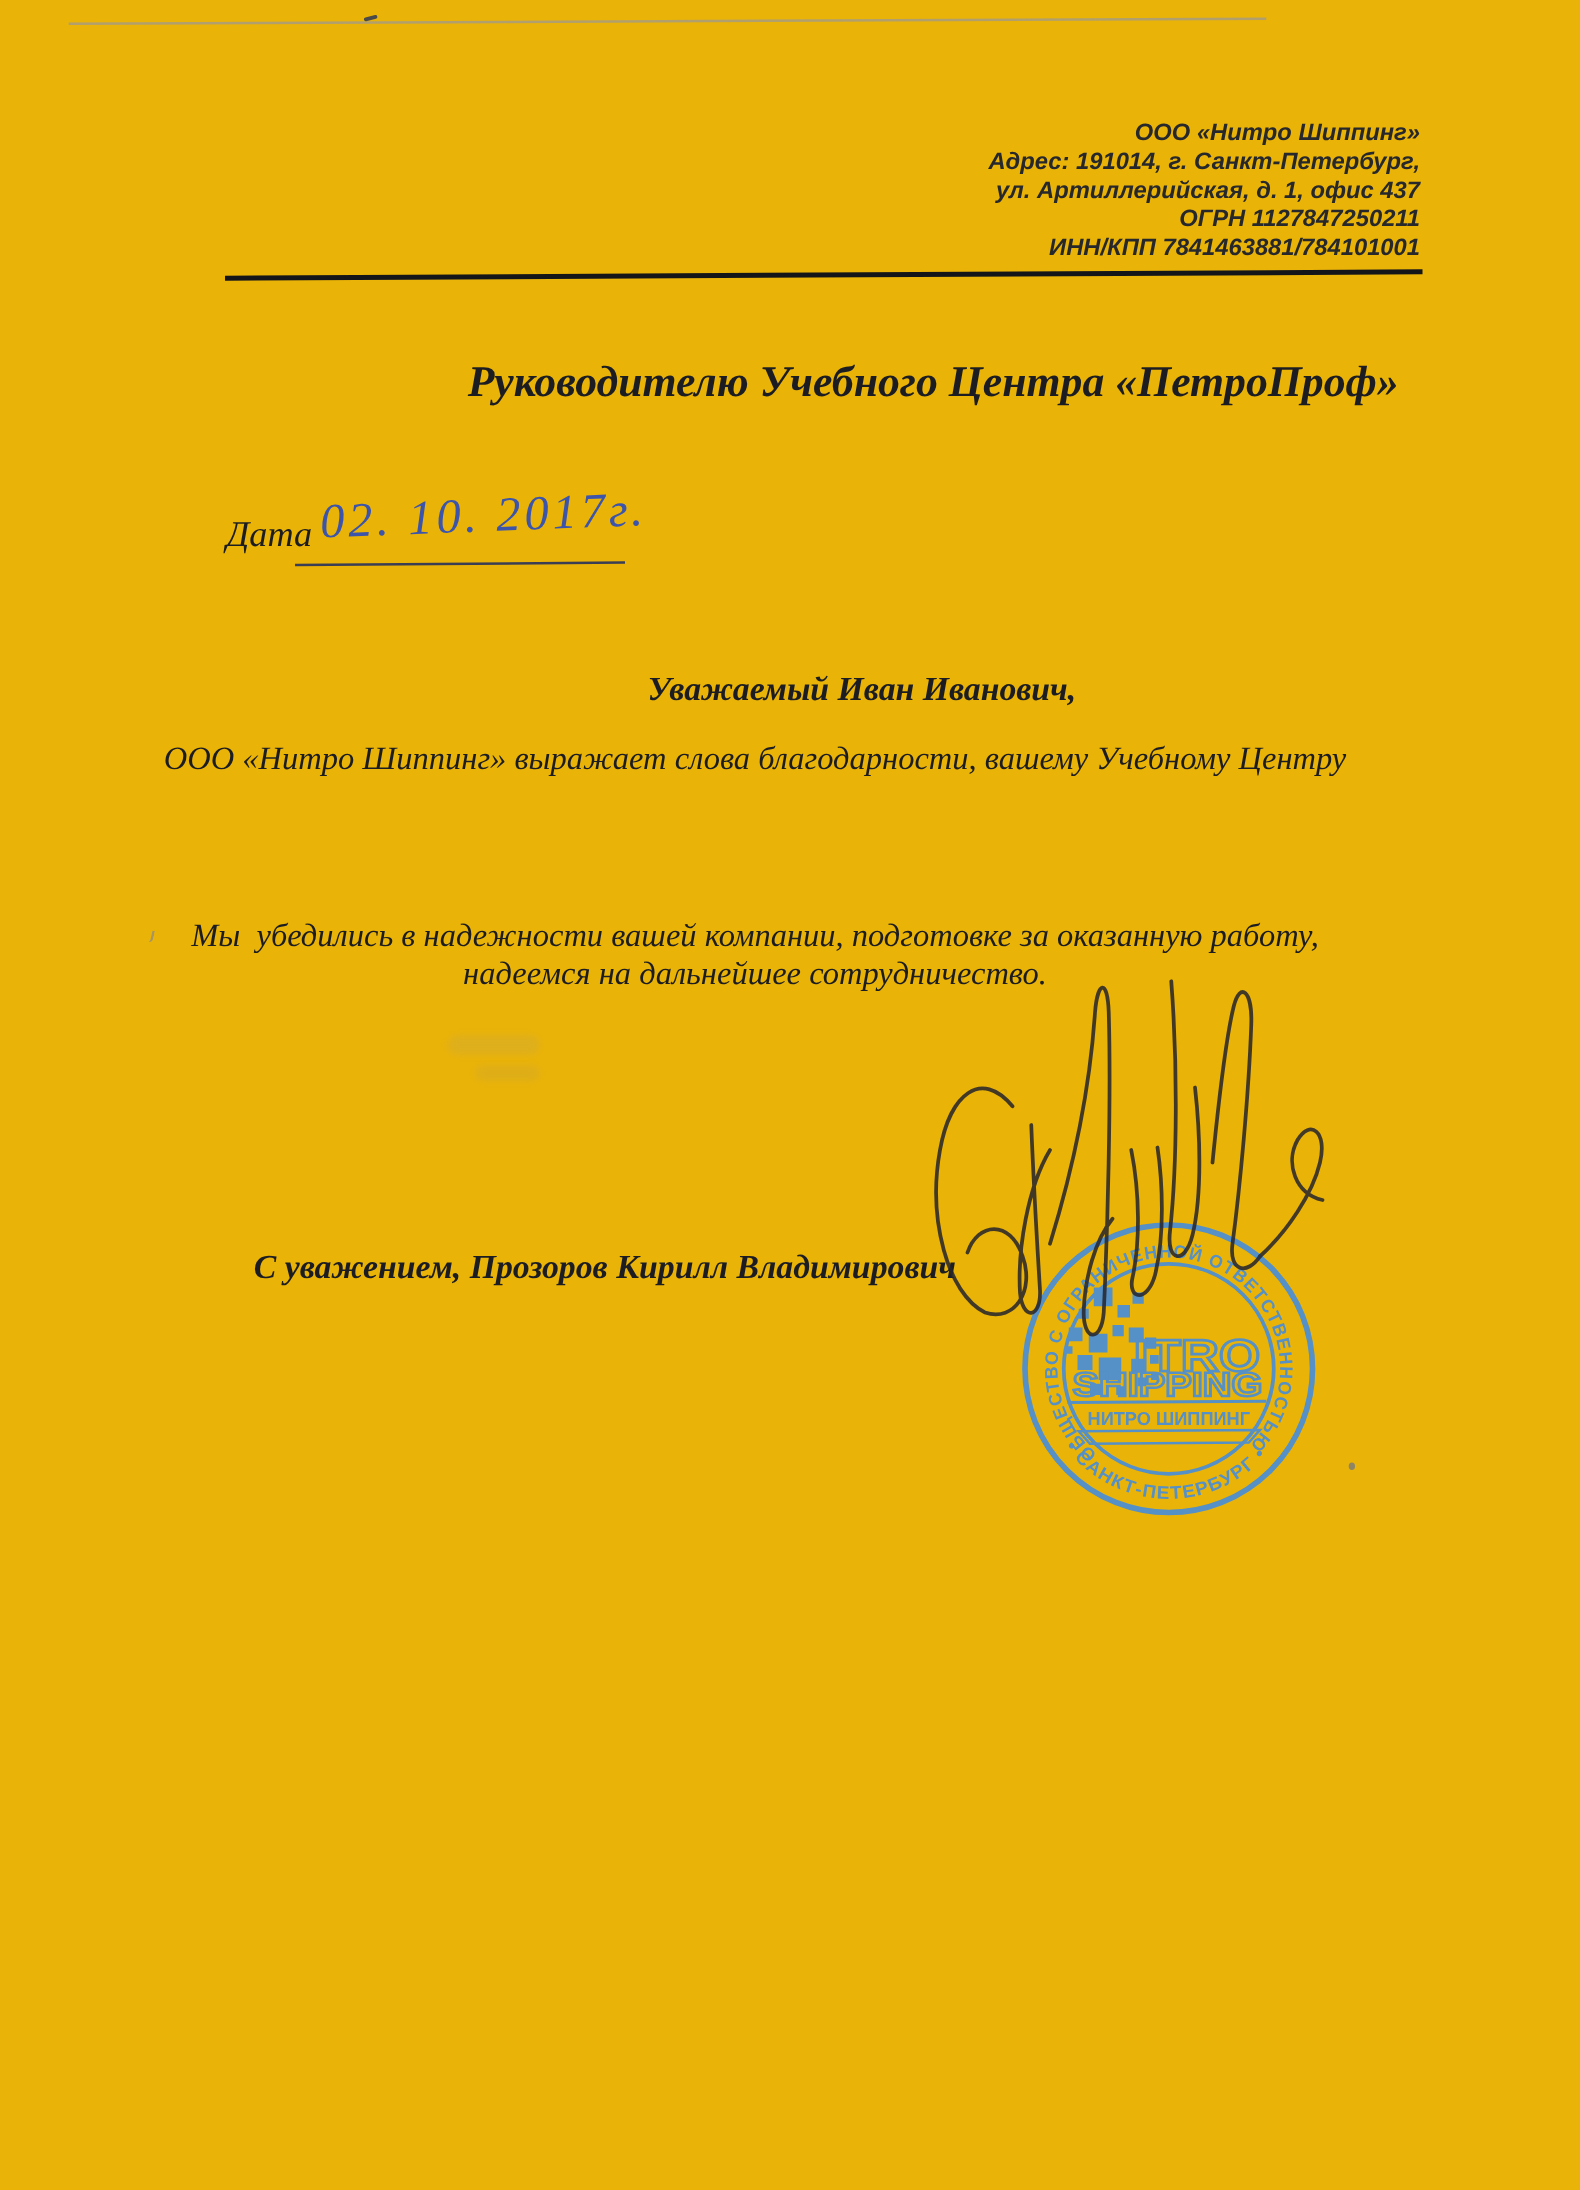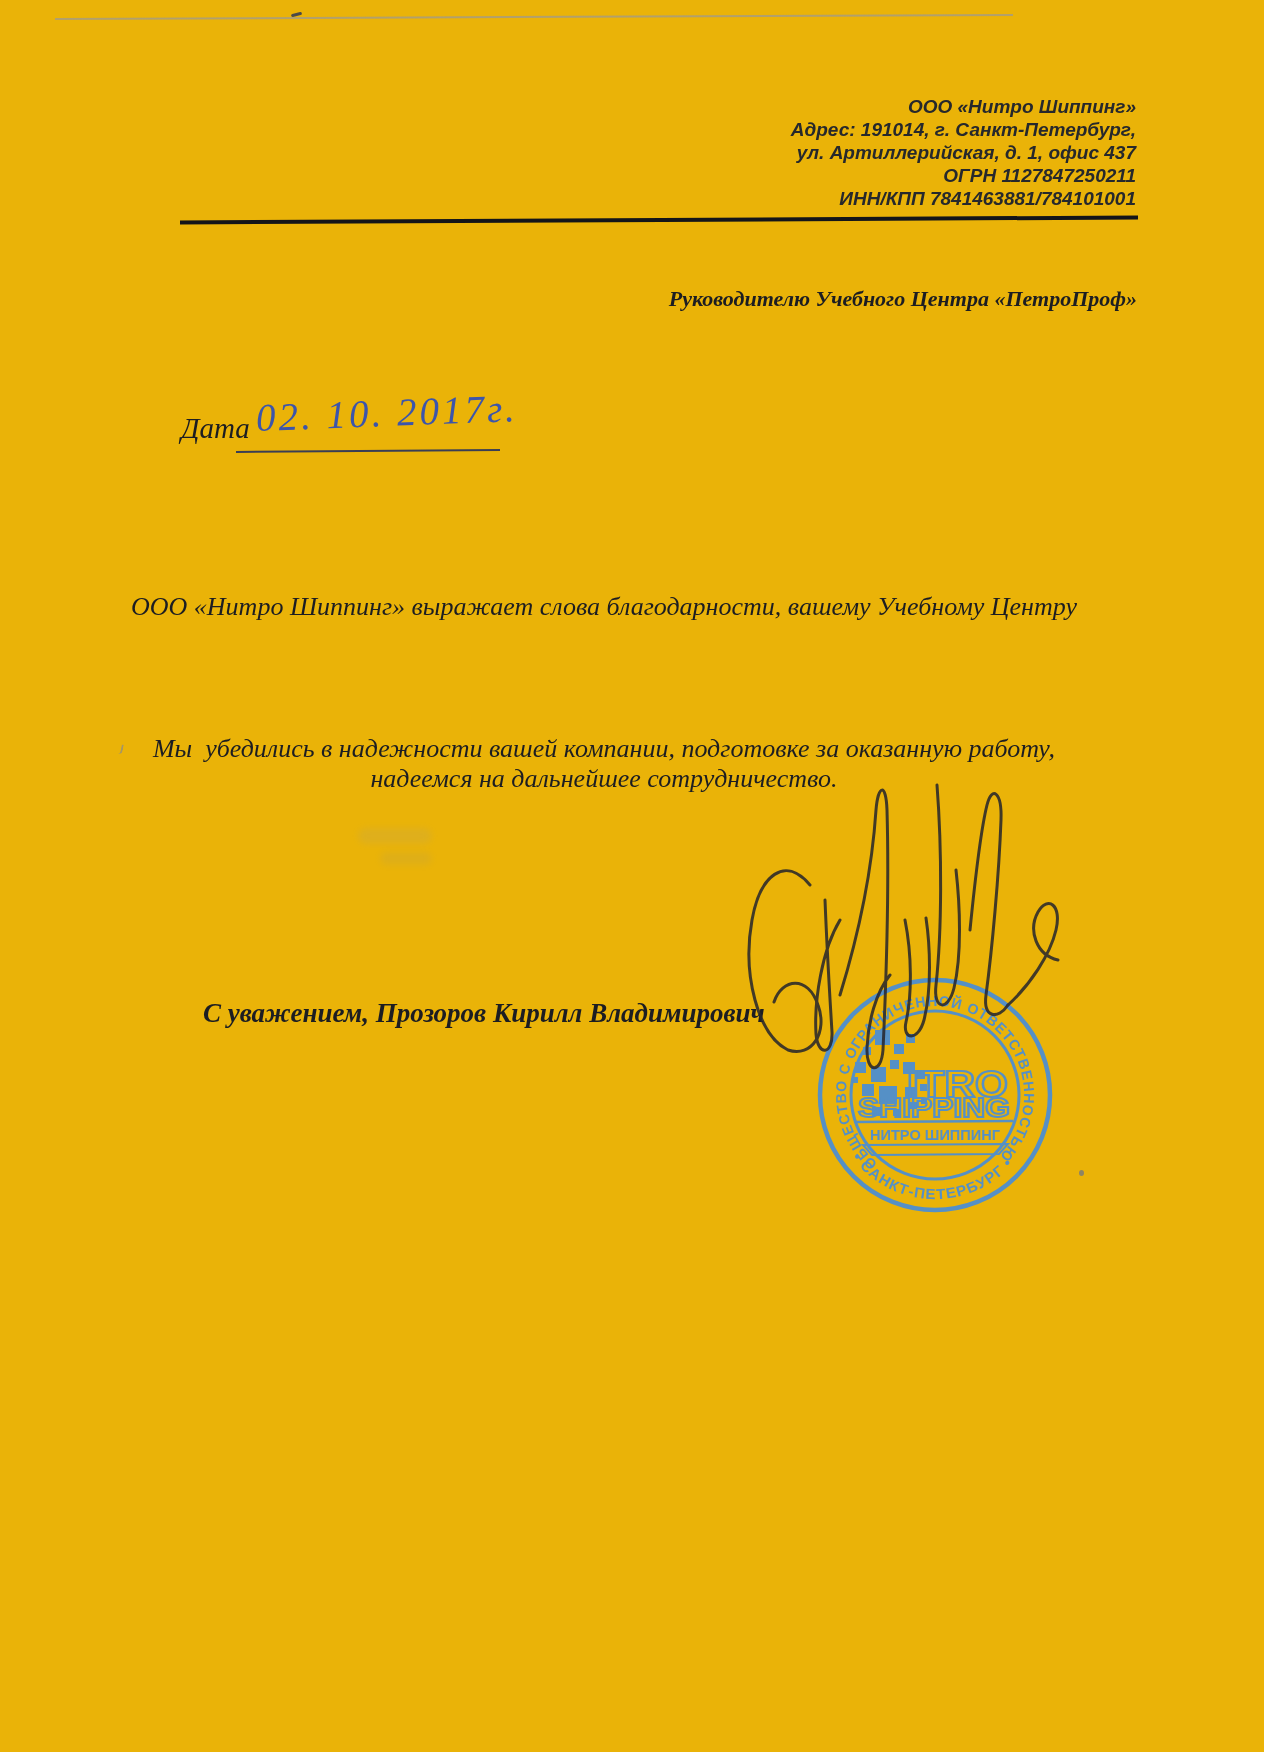--- a/index.html
+++ b/index.html
@@ -17,22 +17,22 @@
   .dot-mark{position:absolute;left:1079px;top:1170px;width:5px;height:6px;background:#77797c;border-radius:50%;opacity:.8;}
 
   .header-block{
     position:absolute;top:95px;right:128px;text-align:right;
     font-family:"Liberation Sans","DejaVu Sans",sans-serif;
     font-weight:bold;font-style:italic;font-size:19px;line-height:23px;color:#26282c;
   }
   .rule{position:absolute;left:180px;top:218px;width:958px;height:4px;background:#141519;transform:rotate(-0.3deg);}
 
   .addressee{
-    position:absolute;top:286px;right:127px;
-    font-weight:bold;font-style:italic;font-size:22px;white-space:pre;
+    position:absolute;top:286px;right:145px;
+    font-weight:bold;font-style:italic;font-size:35px;white-space:pre;
   }
 
   .date-label{position:absolute;left:181px;top:412px;font-style:italic;font-size:29px;}
   .date-underline{position:absolute;left:236px;top:450px;width:264px;height:2px;background:#3a3e55;transform:rotate(-0.4deg);}
   .date-value{
     position:absolute;left:256px;top:390px;font-style:italic;font-size:39px;
     color:#3c55ab;letter-spacing:3px;transform:rotate(-2.2deg);white-space:pre;
   }
 
   .salutation{
@@ -73,20 +73,21 @@
     <div>ИНН/КПП 7841463881/784101001</div>
   </div>
   <div class="rule"></div>
 
   <div class="addressee">Руководителю Учебного Центра «ПетроПроф»</div>
 
   <div class="date-label">Дата</div>
   <div class="date-underline"></div>
   <div class="date-value">02. 10. 2017г.</div>
 
+  <div class="salutation">Уважаемый Иван Иванович,</div>
 
   <div class="body-par par1">
     <div class="line">ООО «Нитро Шиппинг» выражает слова благодарности, вашему Учебному Центру</div>
   </div>
 
   <div class="body-par par2">
     <div class="line">Мы  убедились в надежности вашей компании, подготовке за оказанную работу,</div>
     <div class="line">надеемся на дальнейшее сотрудничество.</div>
   </div>
 

